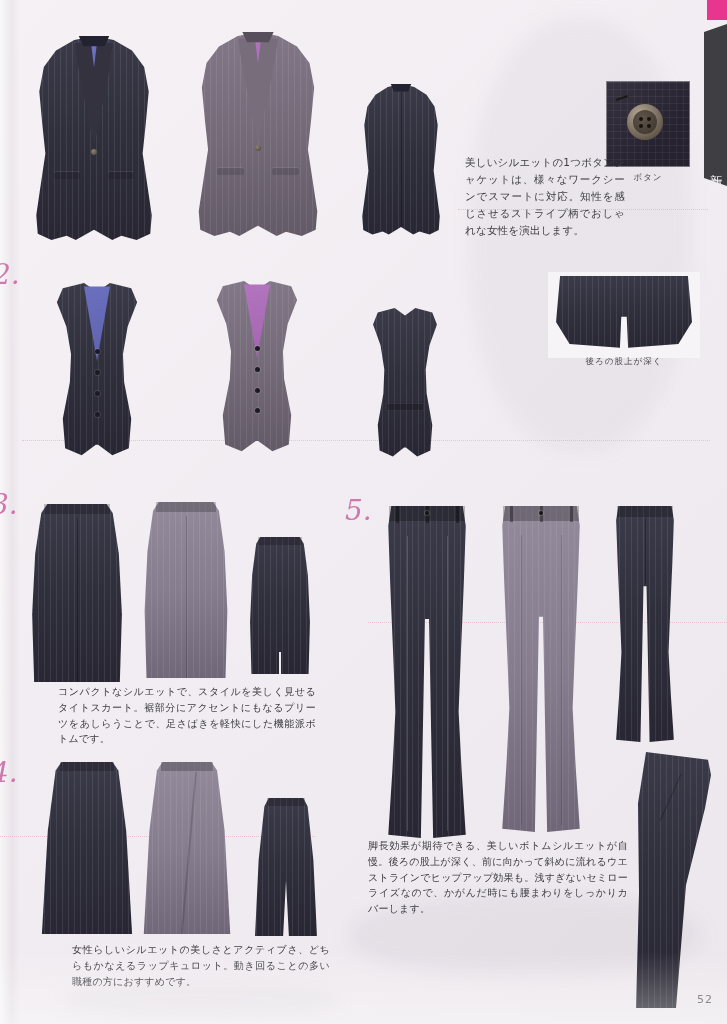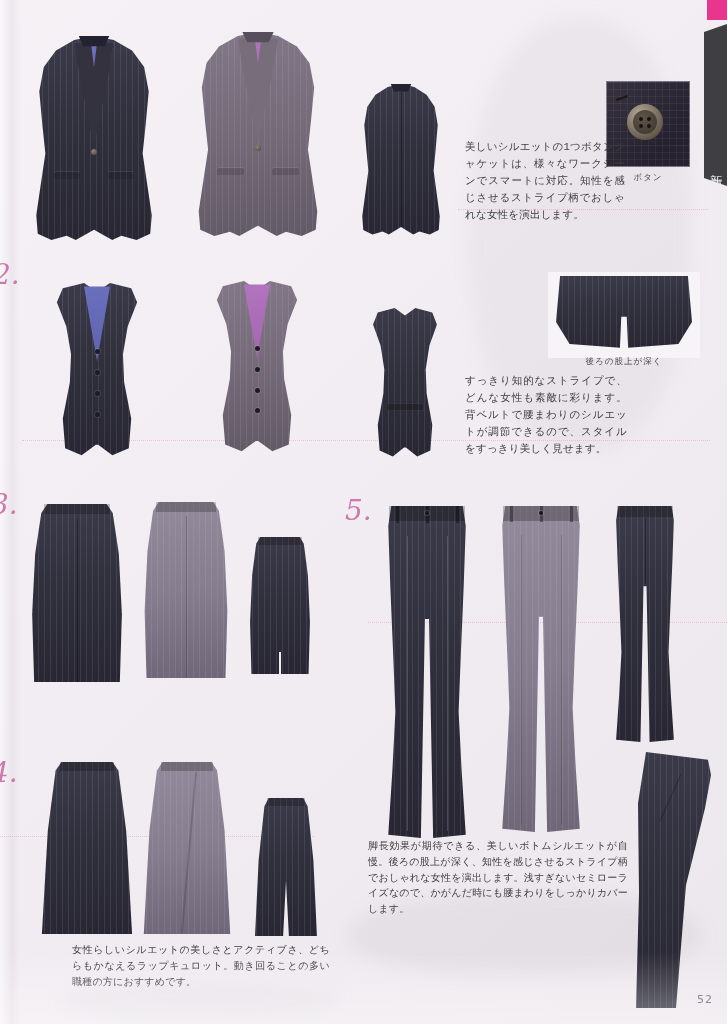--- a/index.html
+++ b/index.html
@@ -146,21 +146,21 @@
     <div class="btn-outer">
       <div class="btn-face"></div>
       <div class="btn-hole" style="left:12px;top:13px;"></div>
       <div class="btn-hole" style="left:20px;top:13px;"></div>
       <div class="btn-hole" style="left:12px;top:20px;"></div>
       <div class="btn-hole" style="left:20px;top:20px;"></div>
     </div>
   </div>
   <div class="caption" style="left:606px;top:172px;width:84px;">ボタン</div>
 
-  <div class="desc narrow" style="left:465px;top:139px;width:160px;font-family:Liberation Mono, monospace;">美しいシルエットの1つボタンジャケットは、様々なワークシーンでスマートに対応。知性を感じさせるストライプ柄でおしゃれな女性を演出します。</div>
+  <div class="desc narrow" style="left:465px;top:154px;width:160px;">美しいシルエットの1つボタンジャケットは、様々なワークシーンでスマートに対応。知性を感じさせるストライプ柄でおしゃれな女性を演出します。</div>
 
   <div class="garment" style="left:38px;top:283px;width:118px;height:174px;">
     <div class="layer vest-body navy-fill"></div>
     <div class="layer vest-lining-blue"></div>
     <div class="vbtn" style="top:38%;"></div>
     <div class="vbtn" style="top:50%;"></div>
     <div class="vbtn" style="top:62%;"></div>
     <div class="vbtn" style="top:74%;"></div>
   </div>
 
@@ -175,21 +175,20 @@
 
   <div class="garment" style="left:358px;top:308px;width:94px;height:150px;">
     <div class="layer vest-body navy-fill"></div>
     <div class="belt"></div>
   </div>
 
   <div class="slit-photo-bg"></div>
   <div class="slit-shape navy-fill"></div>
   <div class="caption" style="left:556px;top:356px;width:136px;">後ろの股上が深く</div>
 
-  <div class="desc narrow" style="left:465px;top:372px;width:162px;">すっきり知的なストライプで、どんな女性も素敵に彩ります。背ベルトで腰まわりのシルエットが調節できるので、スタイルをすっきり美しく見せます。</div>
 
   <div class="numeral" style="left:-9px;top:488px;">3.</div>
 
   <div class="garment" style="left:26px;top:504px;width:102px;height:178px;">
     <div class="layer skirt-body navy-fill"></div>
     <div class="waistband"></div>
     <div class="seam" style="top:8%;bottom:0;"></div>
   </div>
 
   <div class="garment" style="left:139px;top:502px;width:94px;height:176px;">
@@ -197,20 +196,21 @@
     <div class="waistband"></div>
     <div class="seam" style="top:8%;bottom:0;background:rgba(0,0,0,.18);"></div>
   </div>
 
   <div class="garment" style="left:246px;top:537px;width:68px;height:137px;">
     <div class="layer skirt-body navy-fill"></div>
     <div class="waistband"></div>
     <div class="slitline"></div>
   </div>
 
+  <div class="desc" style="left:58px;top:684px;width:258px;">コンパクトなシルエットで、スタイルを美しく見せるタイトスカート。裾部分にアクセントにもなるプリーツをあしらうことで、足さばきを軽快にした機能派ボトムです。</div>
 
   <div class="numeral" style="left:-9px;top:756px;">4.</div>
 
   <div class="garment" style="left:38px;top:762px;width:98px;height:172px;">
     <div class="layer aline-body navy-fill"></div>
     <div class="waistband" style="left:22%;right:22%;"></div>
   </div>
 
   <div class="garment" style="left:140px;top:762px;width:94px;height:172px;">
     <div class="layer aline-body gray2-fill"></div>
@@ -253,18 +253,18 @@
     <div class="layer pants-body navy-fill"></div>
     <div class="pwaist"></div>
     <div class="seam" style="top:5%;height:28%;"></div>
   </div>
 
   <div class="garment" style="left:612px;top:752px;width:100px;height:256px;">
     <div class="layer pants-side-body navy-fill"></div>
     <div class="seam" style="left:58%;top:8%;height:20%;transform:rotate(24deg);"></div>
   </div>
 
-  <div class="desc" style="left:368px;top:838px;width:260px;">脚長効果が期待できる、美しいボトムシルエットが自慢。後ろの股上が深く、知性を感じさせるストライプ柄でおしゃれな女性を演出します。浅すぎないセミローライズなので、かがんだ時にも腰まわりをしっかりカバーします。</div>
+  <div class="desc" style="left:368px;top:838px;width:260px;">脚長効果が期待できる、美しいボトムシルエットが自慢。後ろの股上が深く、前に向かって斜めに流れるウエストラインでヒップアップ効果も。浅すぎないセミローライズなので、かがんだ時にも腰まわりをしっかりカバーします。</div>
 
   <div class="bottom-light"></div>
   <div class="page-number">52</div>
 
 </div>
 
 </body></html>

